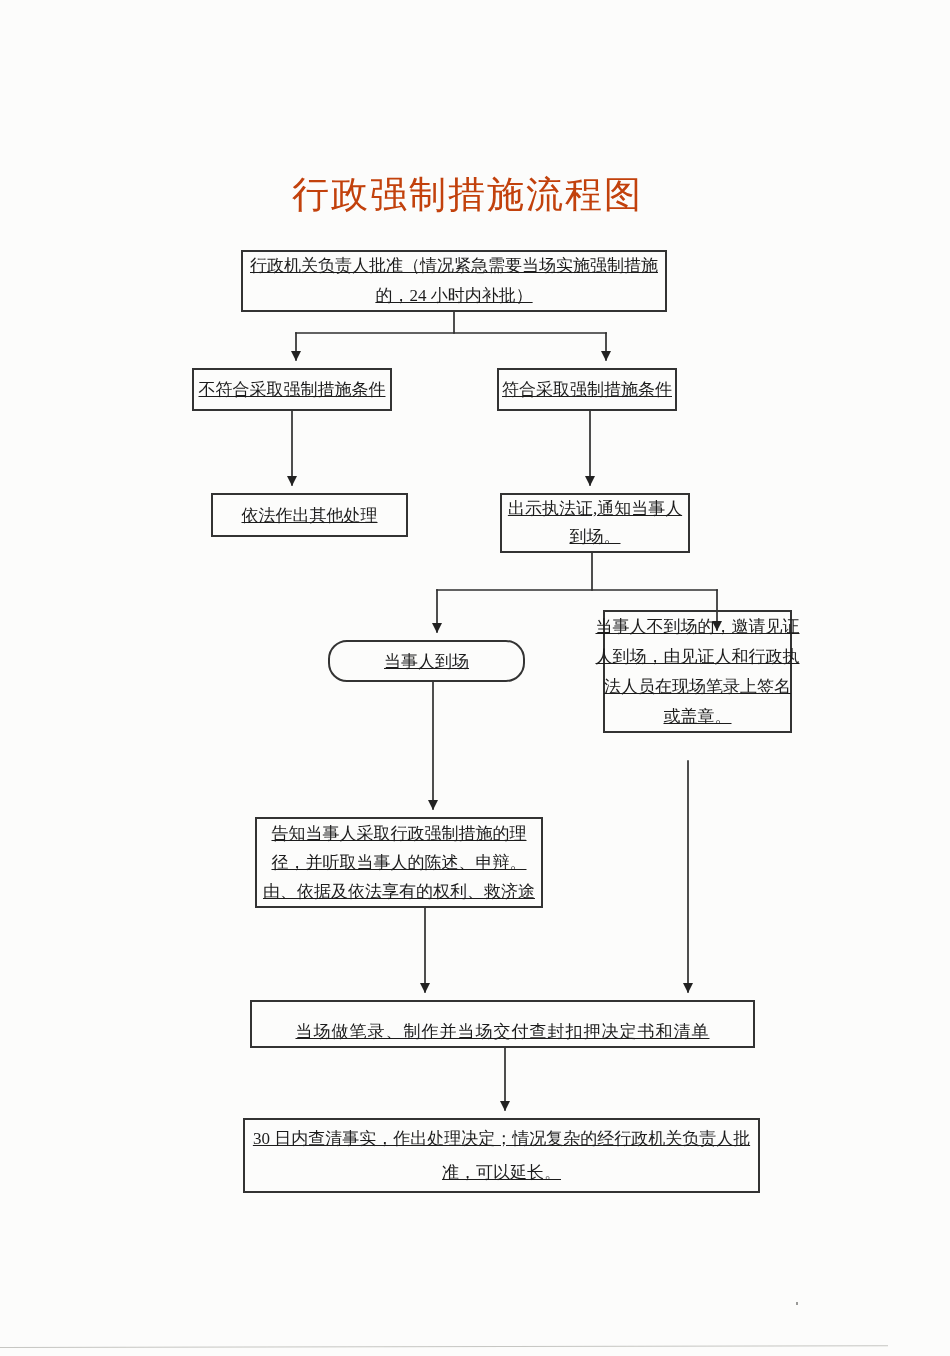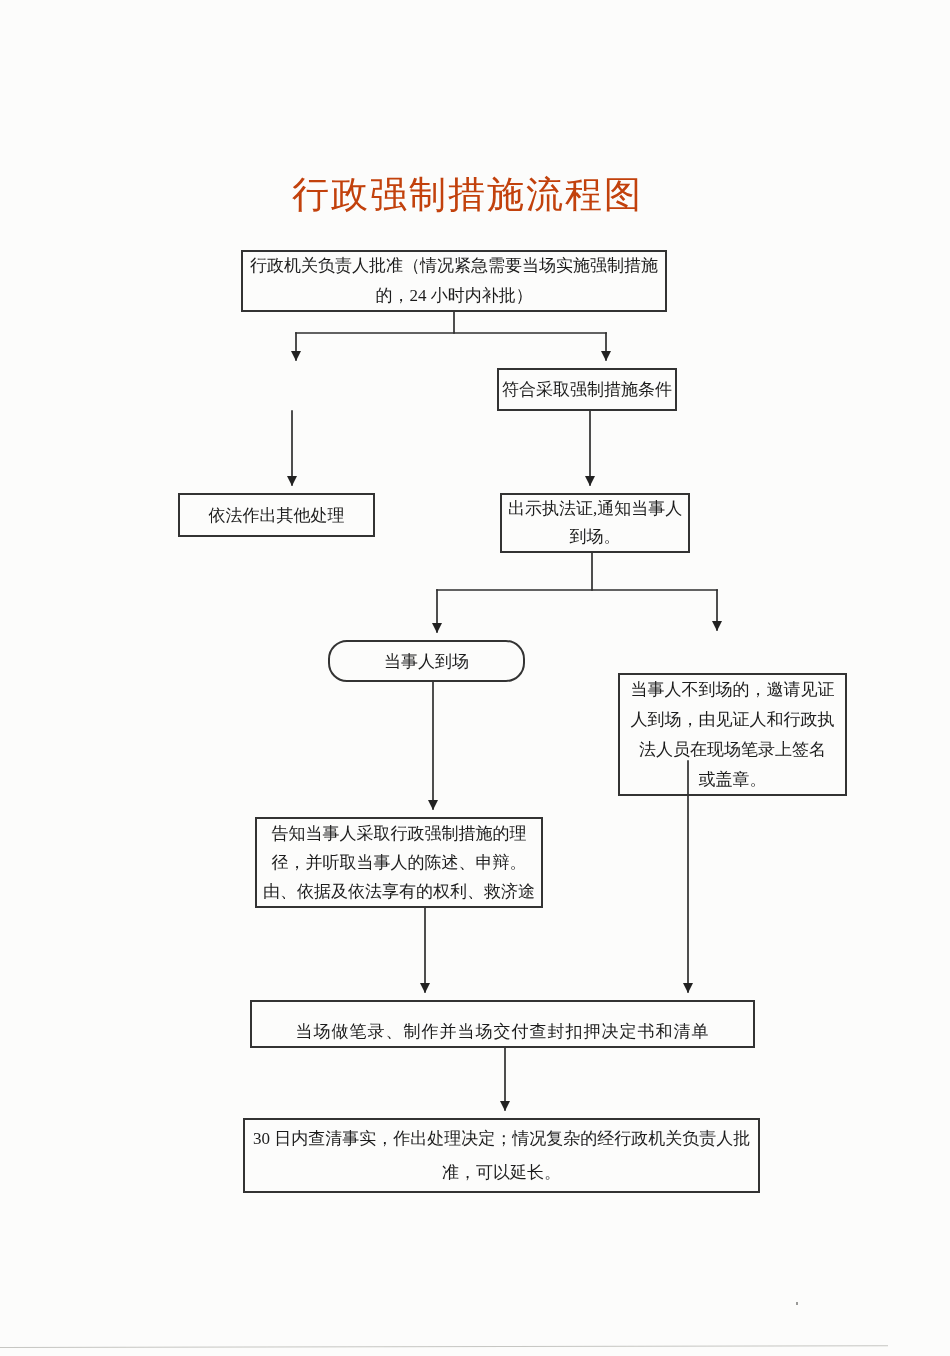--- a/index.html
+++ b/index.html
@@ -25,29 +25,30 @@
     box-sizing:border-box;
     border:2px solid #333;
     display:flex;
     flex-direction:column;
     justify-content:center;
     align-items:center;
     text-align:center;
     font-size:17px;
     line-height:29px;
     background:transparent;
+    text-decoration:underline;
   }
   .node .ln { display:block; white-space:nowrap; }
   .n-a { left:241px; top:250px; width:426px; height:62px; line-height:30px; }
   .n-b { left:192px; top:368px; width:200px; height:43px; }
   .n-c { left:497px; top:368px; width:180px; height:43px; }
-  .n-d { left:178px; top:493px; width:197px; height:44px; }
+  .n-d { left:211px; top:493px; width:197px; height:44px; }
   .n-e { left:500px; top:493px; width:190px; height:60px; line-height:28px;text-align:center; }
   .n-f { left:328px; top:640px; width:197px; height:42px;border-radius:19px; }
-  .n-g { left:603px; top:673px; width:229px; height:123px; line-height:30px;margin-left:15px; }
+  .n-g { left:603px; top:610px; width:189px; height:123px; line-height:30px; }
   .n-h { left:255px; top:817px; width:288px; height:91px; line-height:29px;text-align:center; }
   .n-i { left:250px; top:1000px; width:505px; height:48px; letter-spacing:1px;justify-content:flex-end; }
   .n-j { left:243px; top:1118px; width:517px; height:75px; line-height:34px; }
   svg.connectors {
     position:absolute; left:0; top:0;
     width:950px; height:1356px;
     pointer-events:none;
   }
   .artifact-line {
     position:absolute; left:0; top:1347px;
@@ -91,20 +92,23 @@
       <line x1="688" y1="761" x2="688" y2="992" marker-end="url(#arrow)"></line>
       <line x1="505" y1="1048" x2="505" y2="1110" marker-end="url(#arrow)"></line>
     </g>
   </svg>
 
   <div class="node n-a">
     <span class="ln">行政机关负责人批准（情况紧急需要当场实施强制措施</span>
     <span class="ln">的，24 小时内补批）</span>
   </div>
 
+  <div class="node n-b">
+    <span class="ln">不符合采取强制措施条件</span>
+  </div>
 
   <div class="node n-c">
     <span class="ln">符合采取强制措施条件</span>
   </div>
 
   <div class="node n-d">
     <span class="ln">依法作出其他处理</span>
   </div>
 
   <div class="node n-e">

